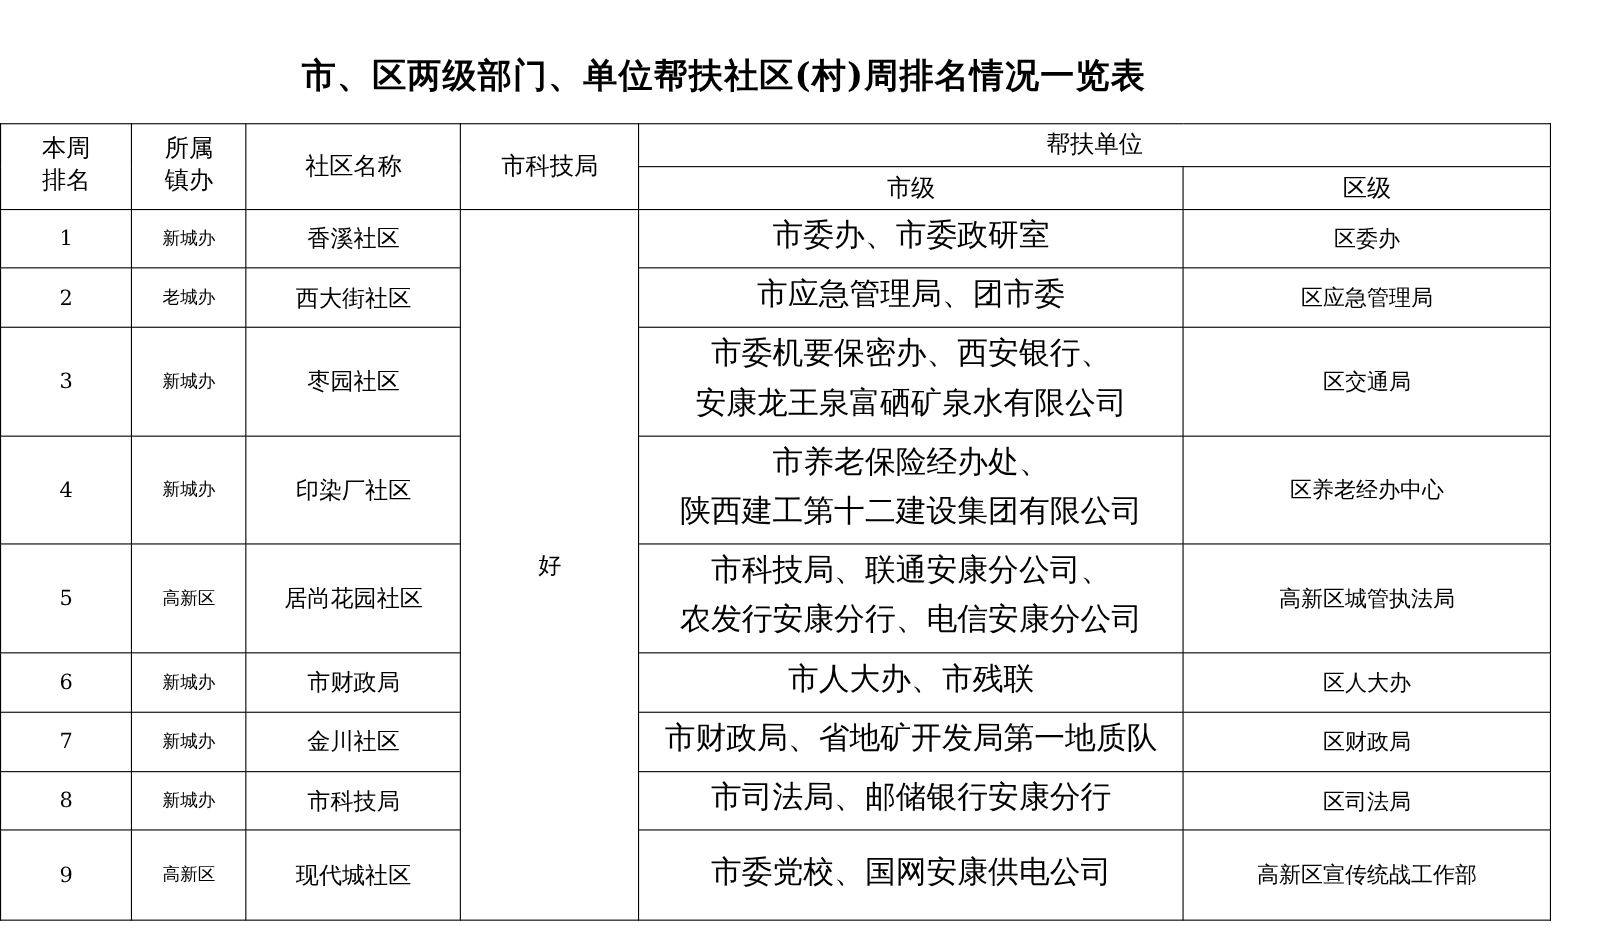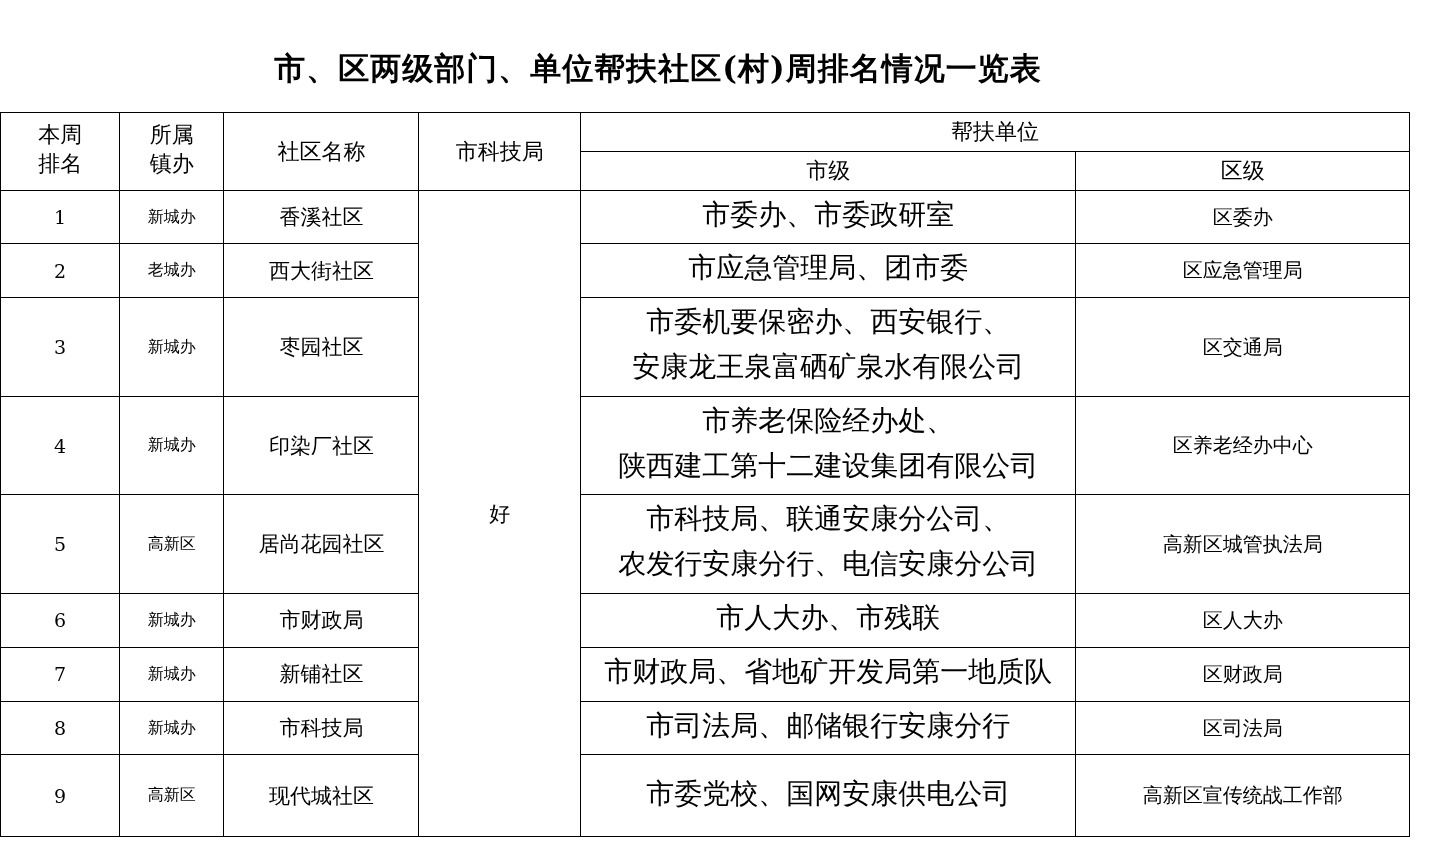--- a/index.html
+++ b/index.html
@@ -170,21 +170,21 @@
         <td class="name-cell">市财政局</td>
         <td class="city-cell">
           <span class="two-line">市人大办、市残联</span>
         </td>
         <td class="dist-cell">区人大办</td>
       </tr>
 
       <tr class="row-2">
         <td class="rank-cell">7</td>
         <td class="town-cell">新城办</td>
-        <td class="name-cell">新铺社区</td>
+        <td class="name-cell">金川社区</td>
         <td class="city-cell">
           <span class="two-line">市财政局、省地矿开发局第一地质队</span>
         </td>
         <td class="dist-cell">区财政局</td>
       </tr>
 
       <tr class="row-2">
         <td class="rank-cell">8</td>
         <td class="town-cell">新城办</td>
         <td class="name-cell">市科技局</td>

